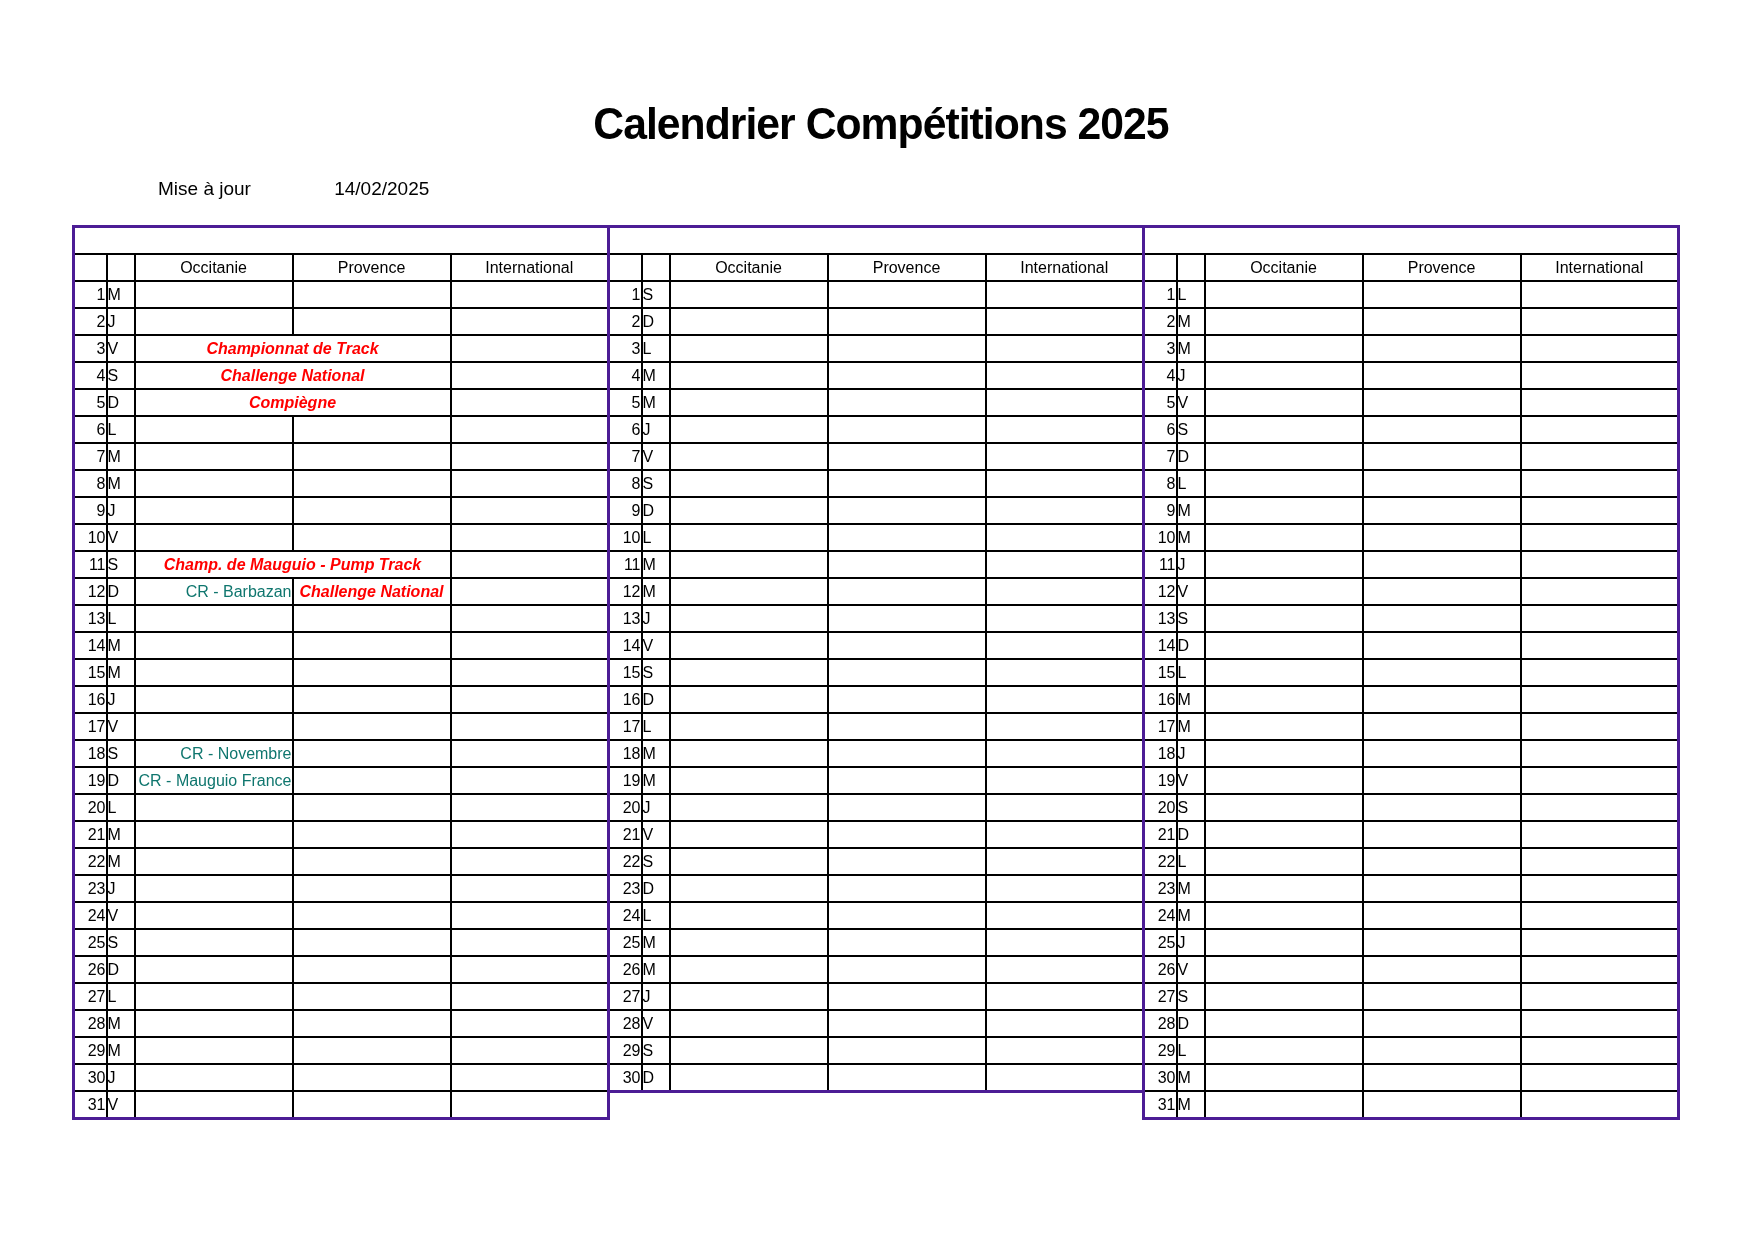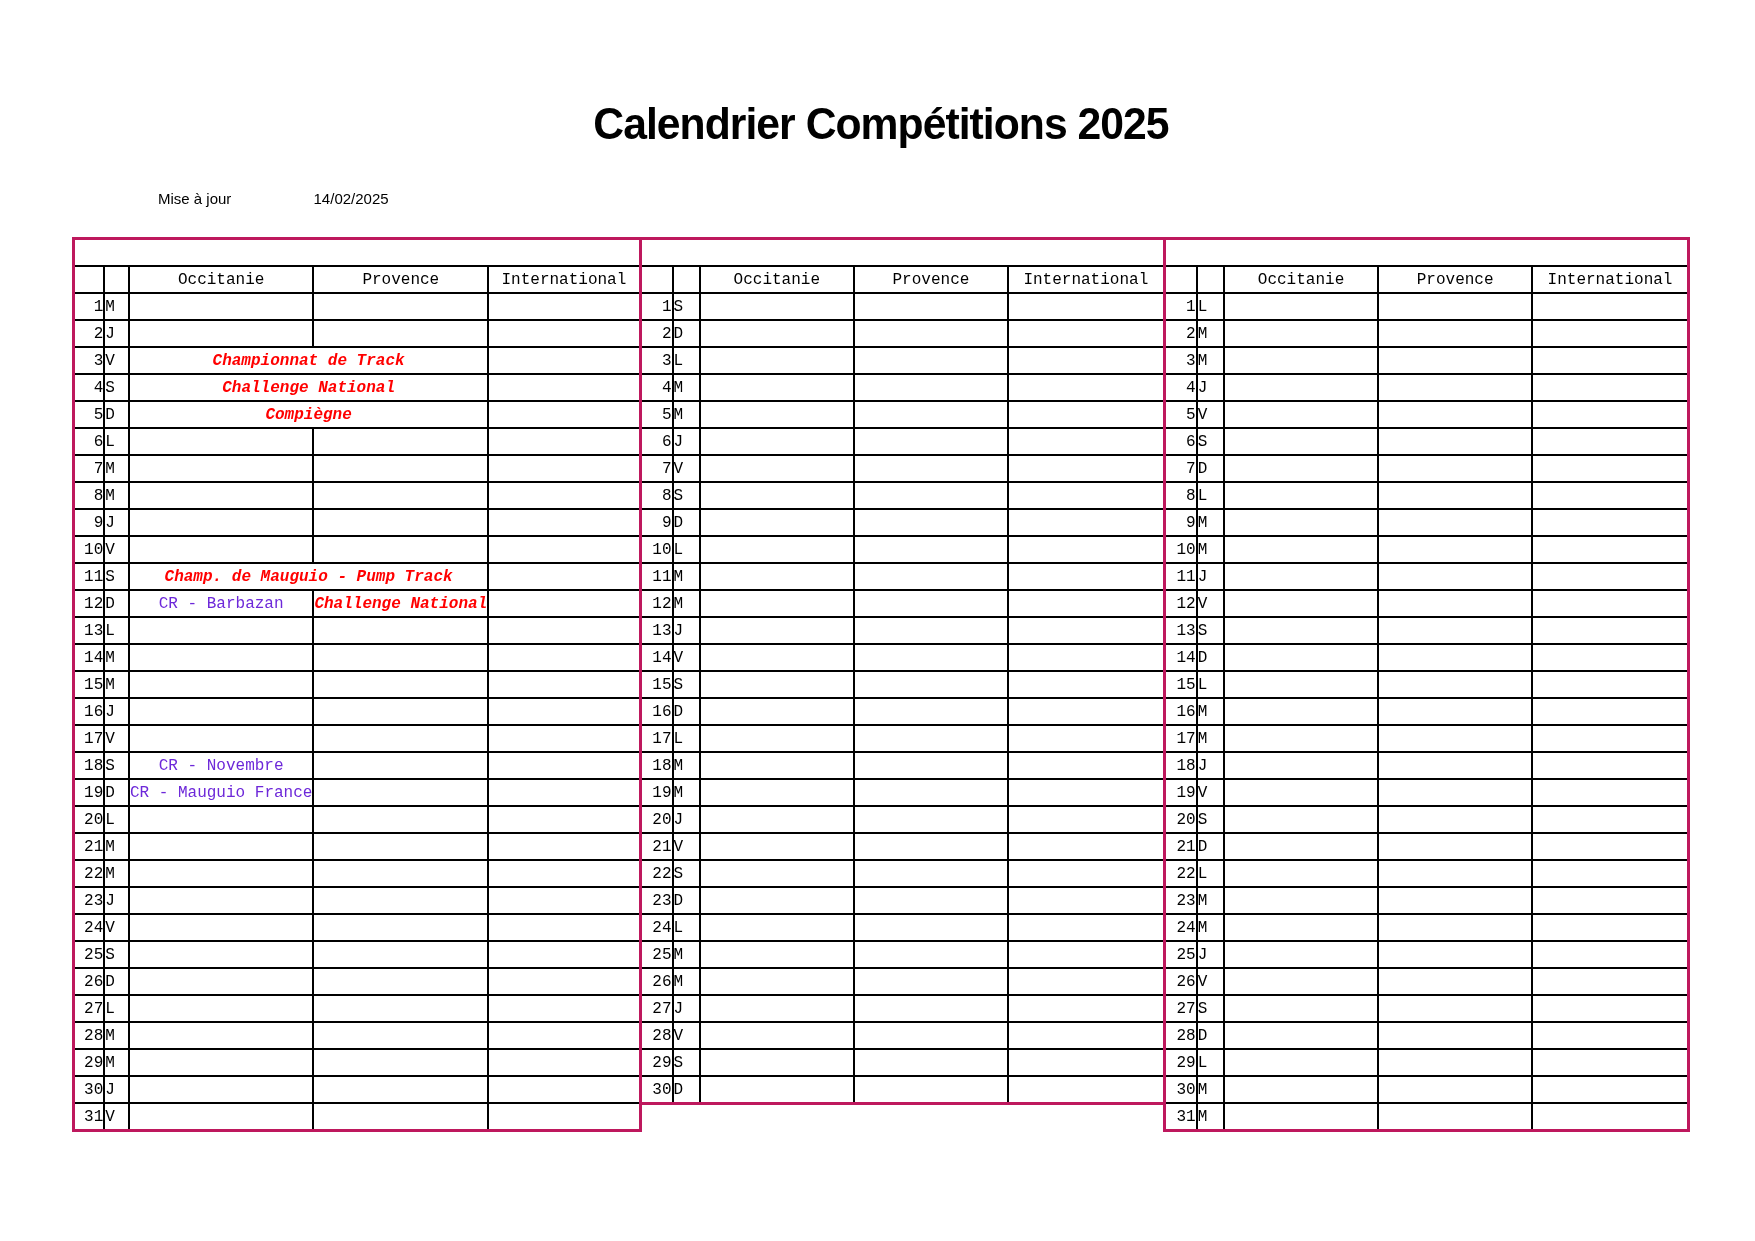--- a/index.html
+++ b/index.html
@@ -5,28 +5,27 @@
   html,body{margin:0;padding:0;}
   body{
     width:1755px;height:1241px;background:#ffffff;overflow:hidden;
     font-family:"Liberation Sans", sans-serif;color:#000;
   }
   .sheet{width:1618px;margin-left:72px;}
   .title{
     margin:100px 0 0 0;text-align:center;font-weight:700;font-size:44px;line-height:48px;
     letter-spacing:-1px;transform:scaleX(.97);
   }
-  .updated{margin-top:42px;font-size:15px;height:20px;}
+  .updated{margin-top:30px;font-size:19px;height:20px;}
   .updated .lbl{display:inline-block;margin-left:86px;}
   .updated .dt{display:inline-block;margin-left:78px;}
   .months{margin-top:27px;display:flex;align-items:flex-start;}
   table.month{
     border-collapse:collapse;table-layout:fixed;
-    border:3px solid #be185d;
-    font-family:Liberation Mono, monospace;
+    border:3px solid #4c1d95;
   }
   table.month + table.month{margin-left:-3px;}
   table.month td{
     border:2px solid #000;padding:0;height:25px;overflow:hidden;white-space:nowrap;
     font-size:16px;vertical-align:middle;background:#fff;
   }
   td.month-head{
     background:var(--header_gray,#7F7F7F);color:#fff;font-weight:700;font-size:17px;
     text-align:center;height:26px;
   }
@@ -34,21 +33,21 @@
   col.c-num{width:33px;}
   col.c-day{width:28px;}
   col.c-data{width:158px;}
   td.num{text-align:right;padding-right:3px;}
   td.day{text-align:left;padding-left:4px;}
   td.bg-gray{background:var(--weekend_gray,#BFBFBF);}
   td.bg-pink{background:var(--holiday_pink,#E2A0DB);}
   td.bg-yellow{background:var(--yellow,#FFFF00);}
   td.bg-orange{background:var(--orange,#FFC000);}
   td.ev-em{color:var(--event_red,#FF0000);font-weight:700;font-style:italic;text-align:center;font-size:16px;}
-  td.ev-plain{color:#6d28d9;text-align:center;padding-left:5px;font-size:16px;}
+  td.ev-plain{color:#0f766e;text-align:right;padding-left:5px;font-size:16px;}
 </style>
 </head>
 <body>
 
 <div class="sheet">
   <h1 class="title">Calendrier Compétitions 2025</h1>
   <div class="updated">
     <span class="lbl">Mise à jour</span>
     <span class="dt">14/02/2025</span>
   </div>

